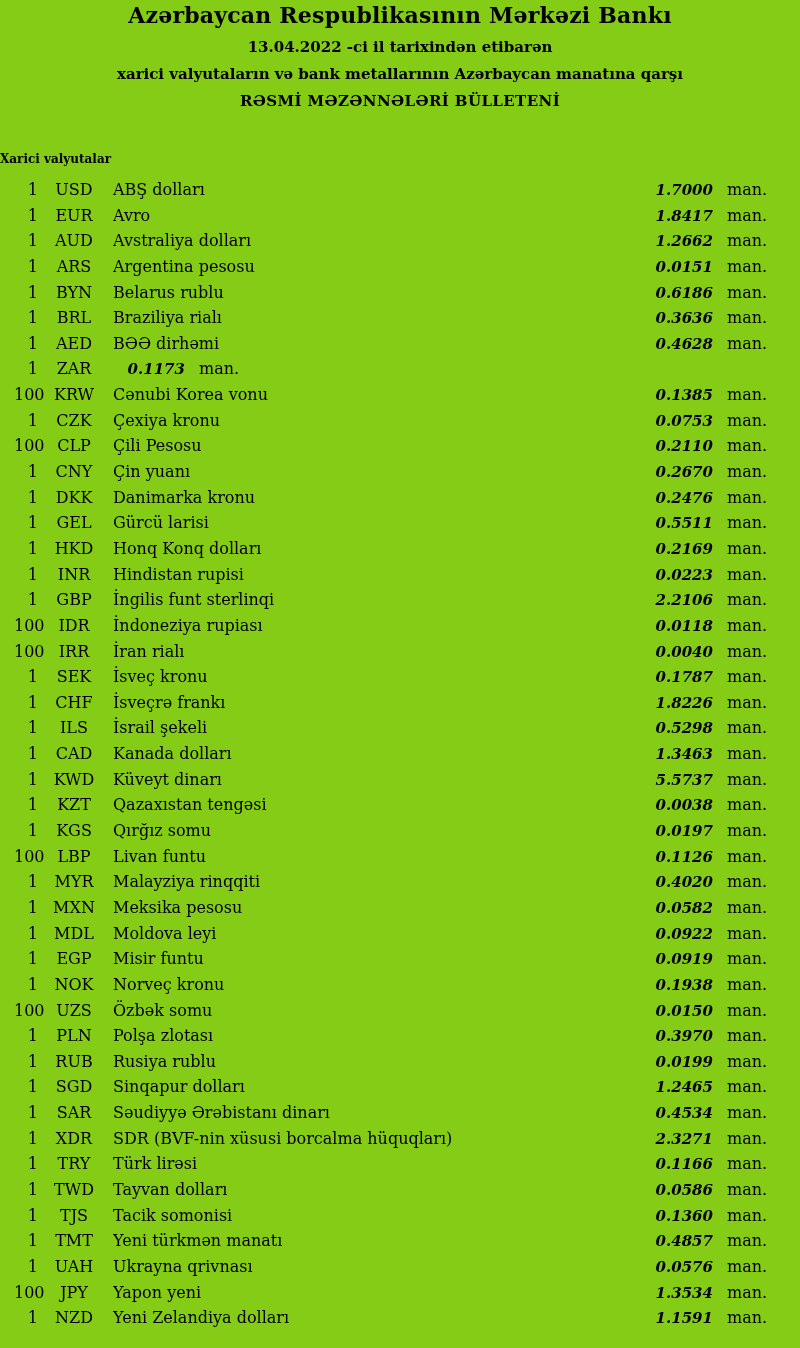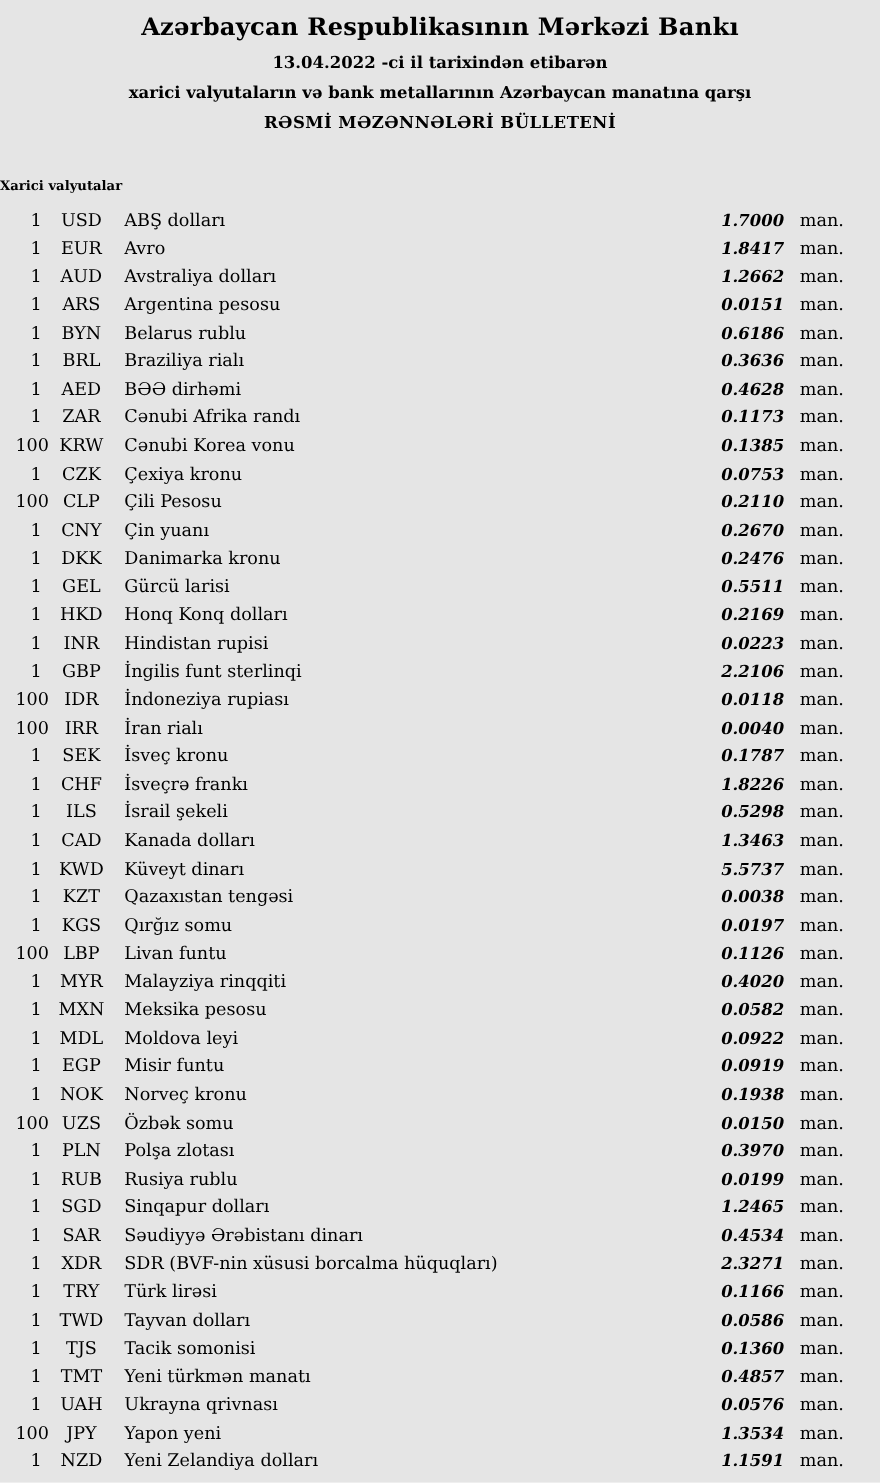--- a/index.html
+++ b/index.html
@@ -6,23 +6,22 @@
   body {
     font-family: "DejaVu Serif", "Liberation Serif", serif;
     color:#000000;
     -webkit-font-smoothing: antialiased;
   }
   .page {
     position:relative;
     width:800px;
     height:1348px;
     box-sizing:border-box;
-    background:#e5e5e5;
+    background:#84cc16;
     overflow:hidden;
-    padding-top:10px;
   }
   .hdr-title {
     font-size:22px;
     font-weight:bold;
     text-align:center;
     margin:2px 0 10px 0;
     letter-spacing:0.2px;
   }
   .hdr-line {
     font-size:15px;
@@ -116,21 +115,20 @@
       <div class="row">
         <span class="qty">1</span>
         <span class="code">AED</span>
         <span class="name">BƏƏ dirhəmi</span>
         <span class="rate">0.4628</span>
         <span class="unit">man.</span>
       </div>
       <div class="row">
         <span class="qty">1</span>
         <span class="code">ZAR</span>
-        <span class="name">Cənubi Afrika randı</span>
         <span class="rate">0.1173</span>
         <span class="unit">man.</span>
       </div>
       <div class="row">
         <span class="qty">100</span>
         <span class="code">KRW</span>
         <span class="name">Cənubi Korea vonu</span>
         <span class="rate">0.1385</span>
         <span class="unit">man.</span>
       </div>

